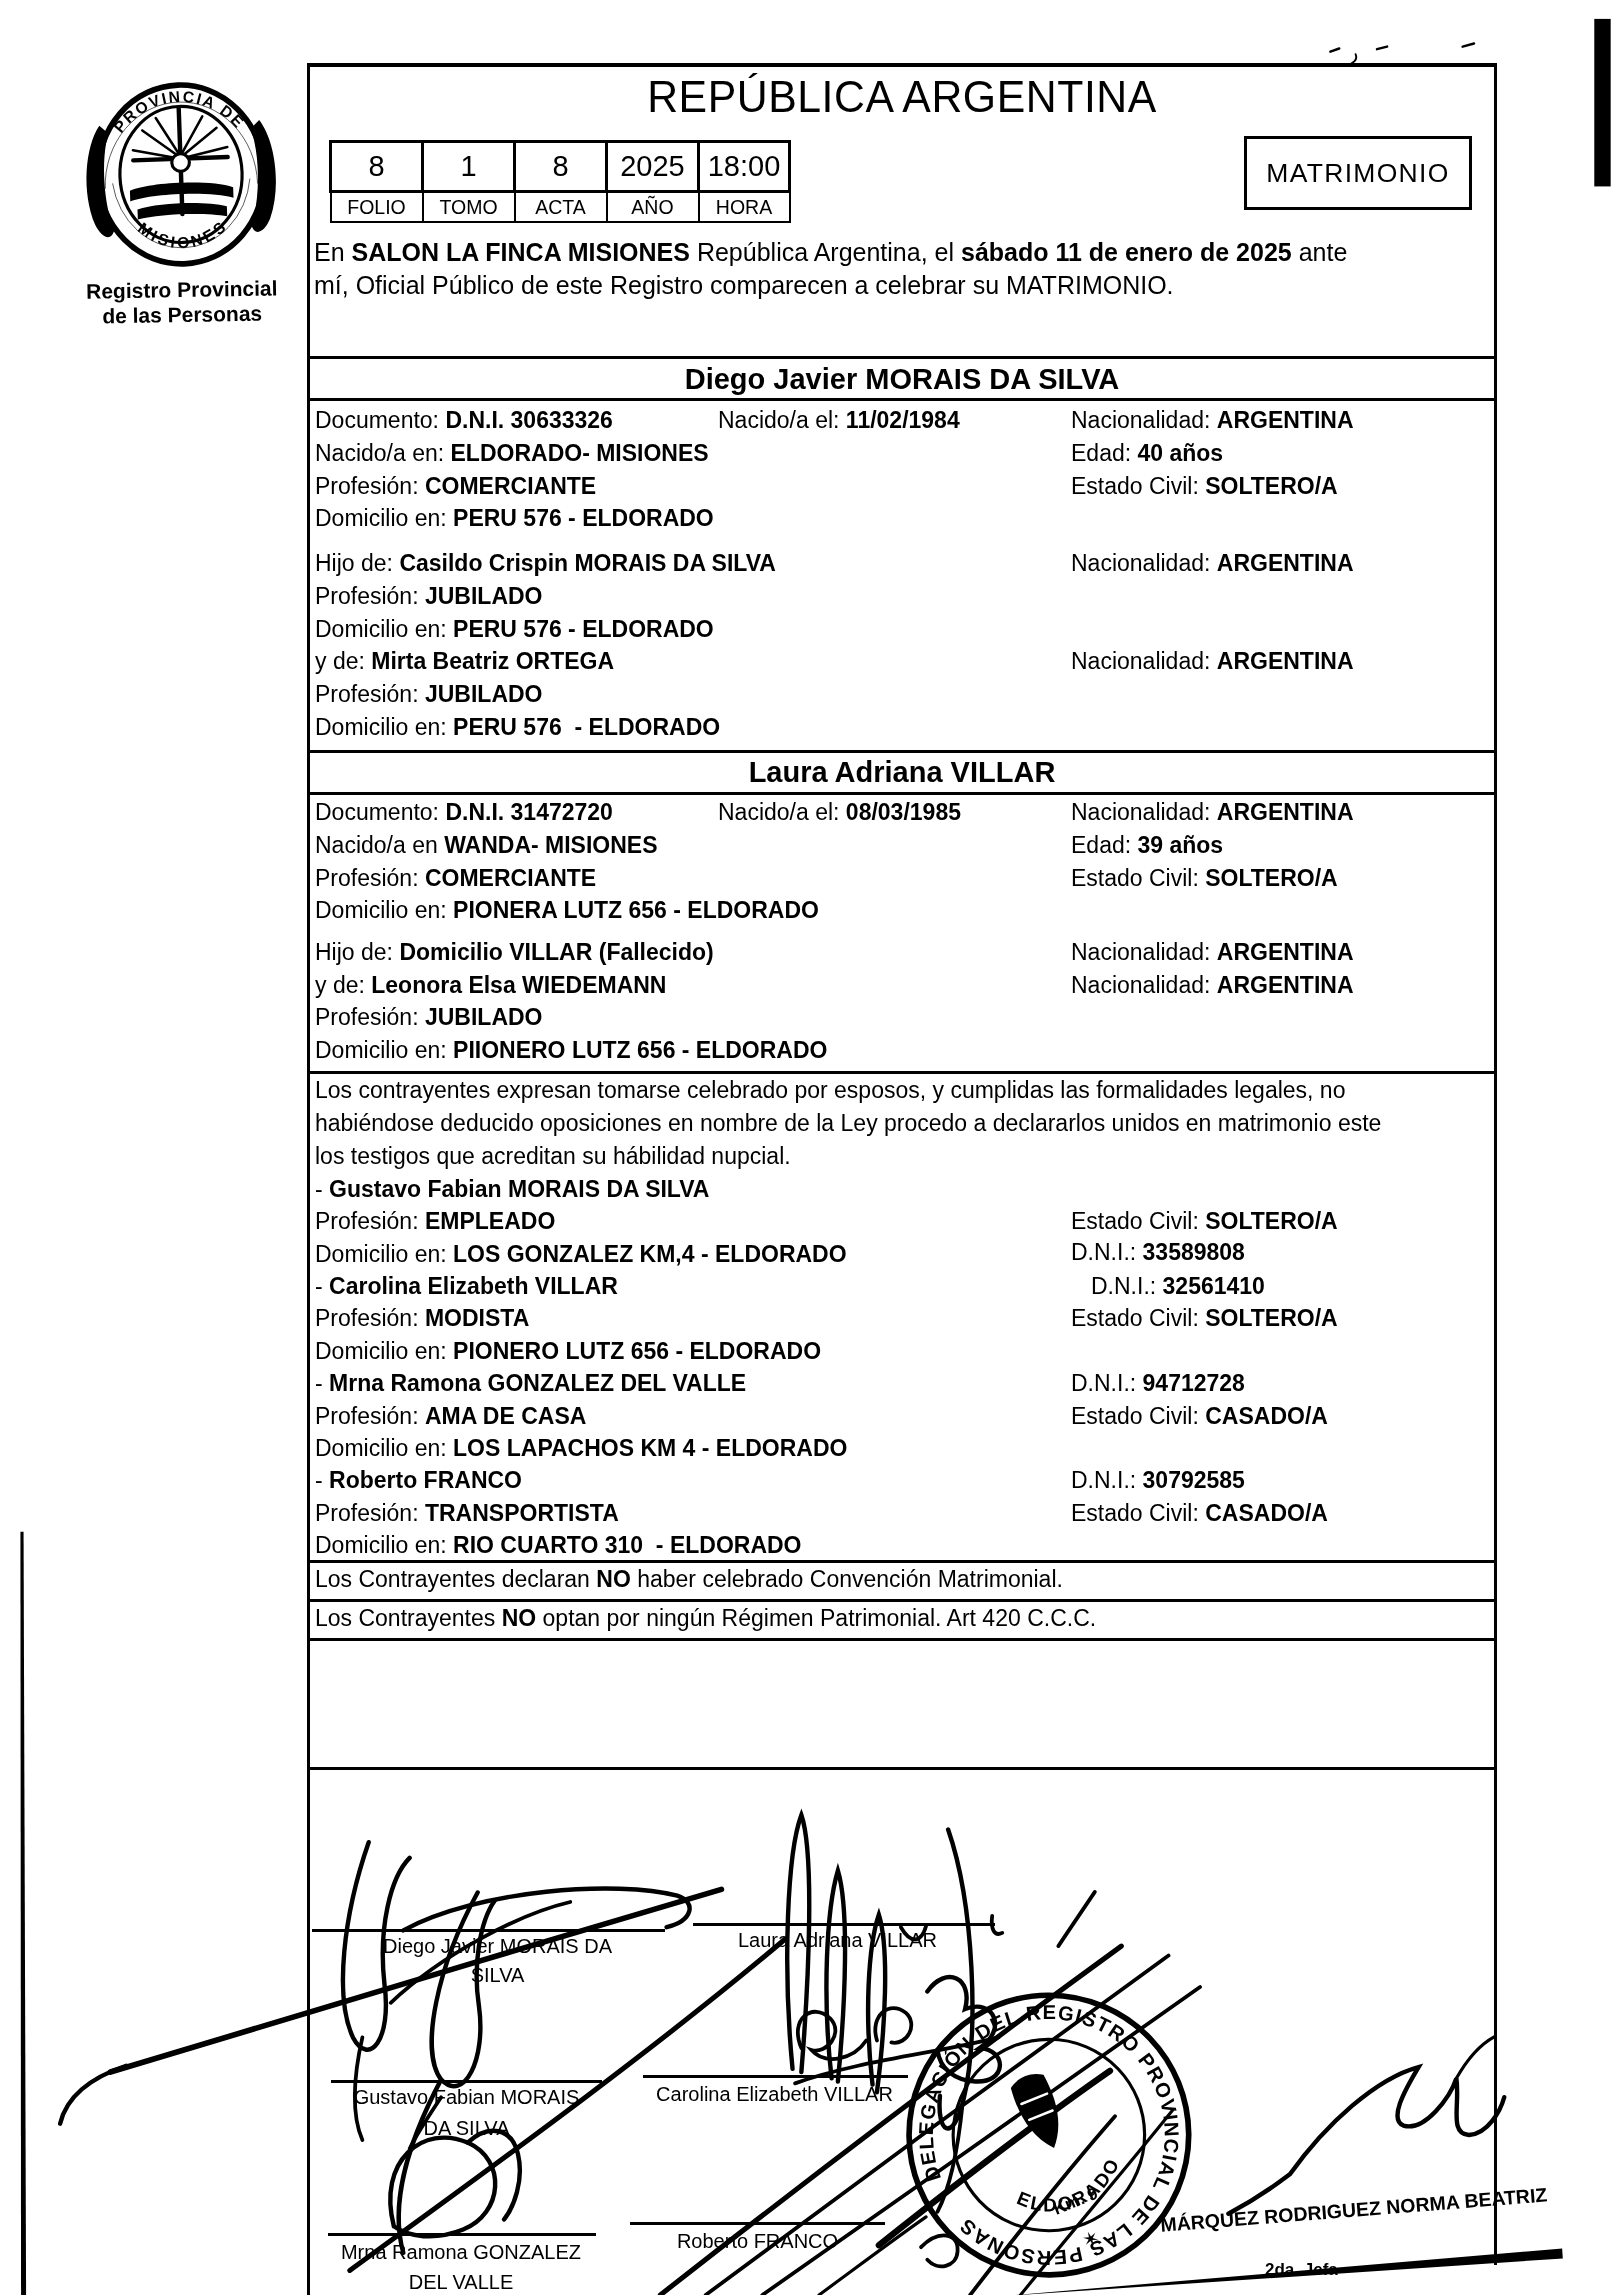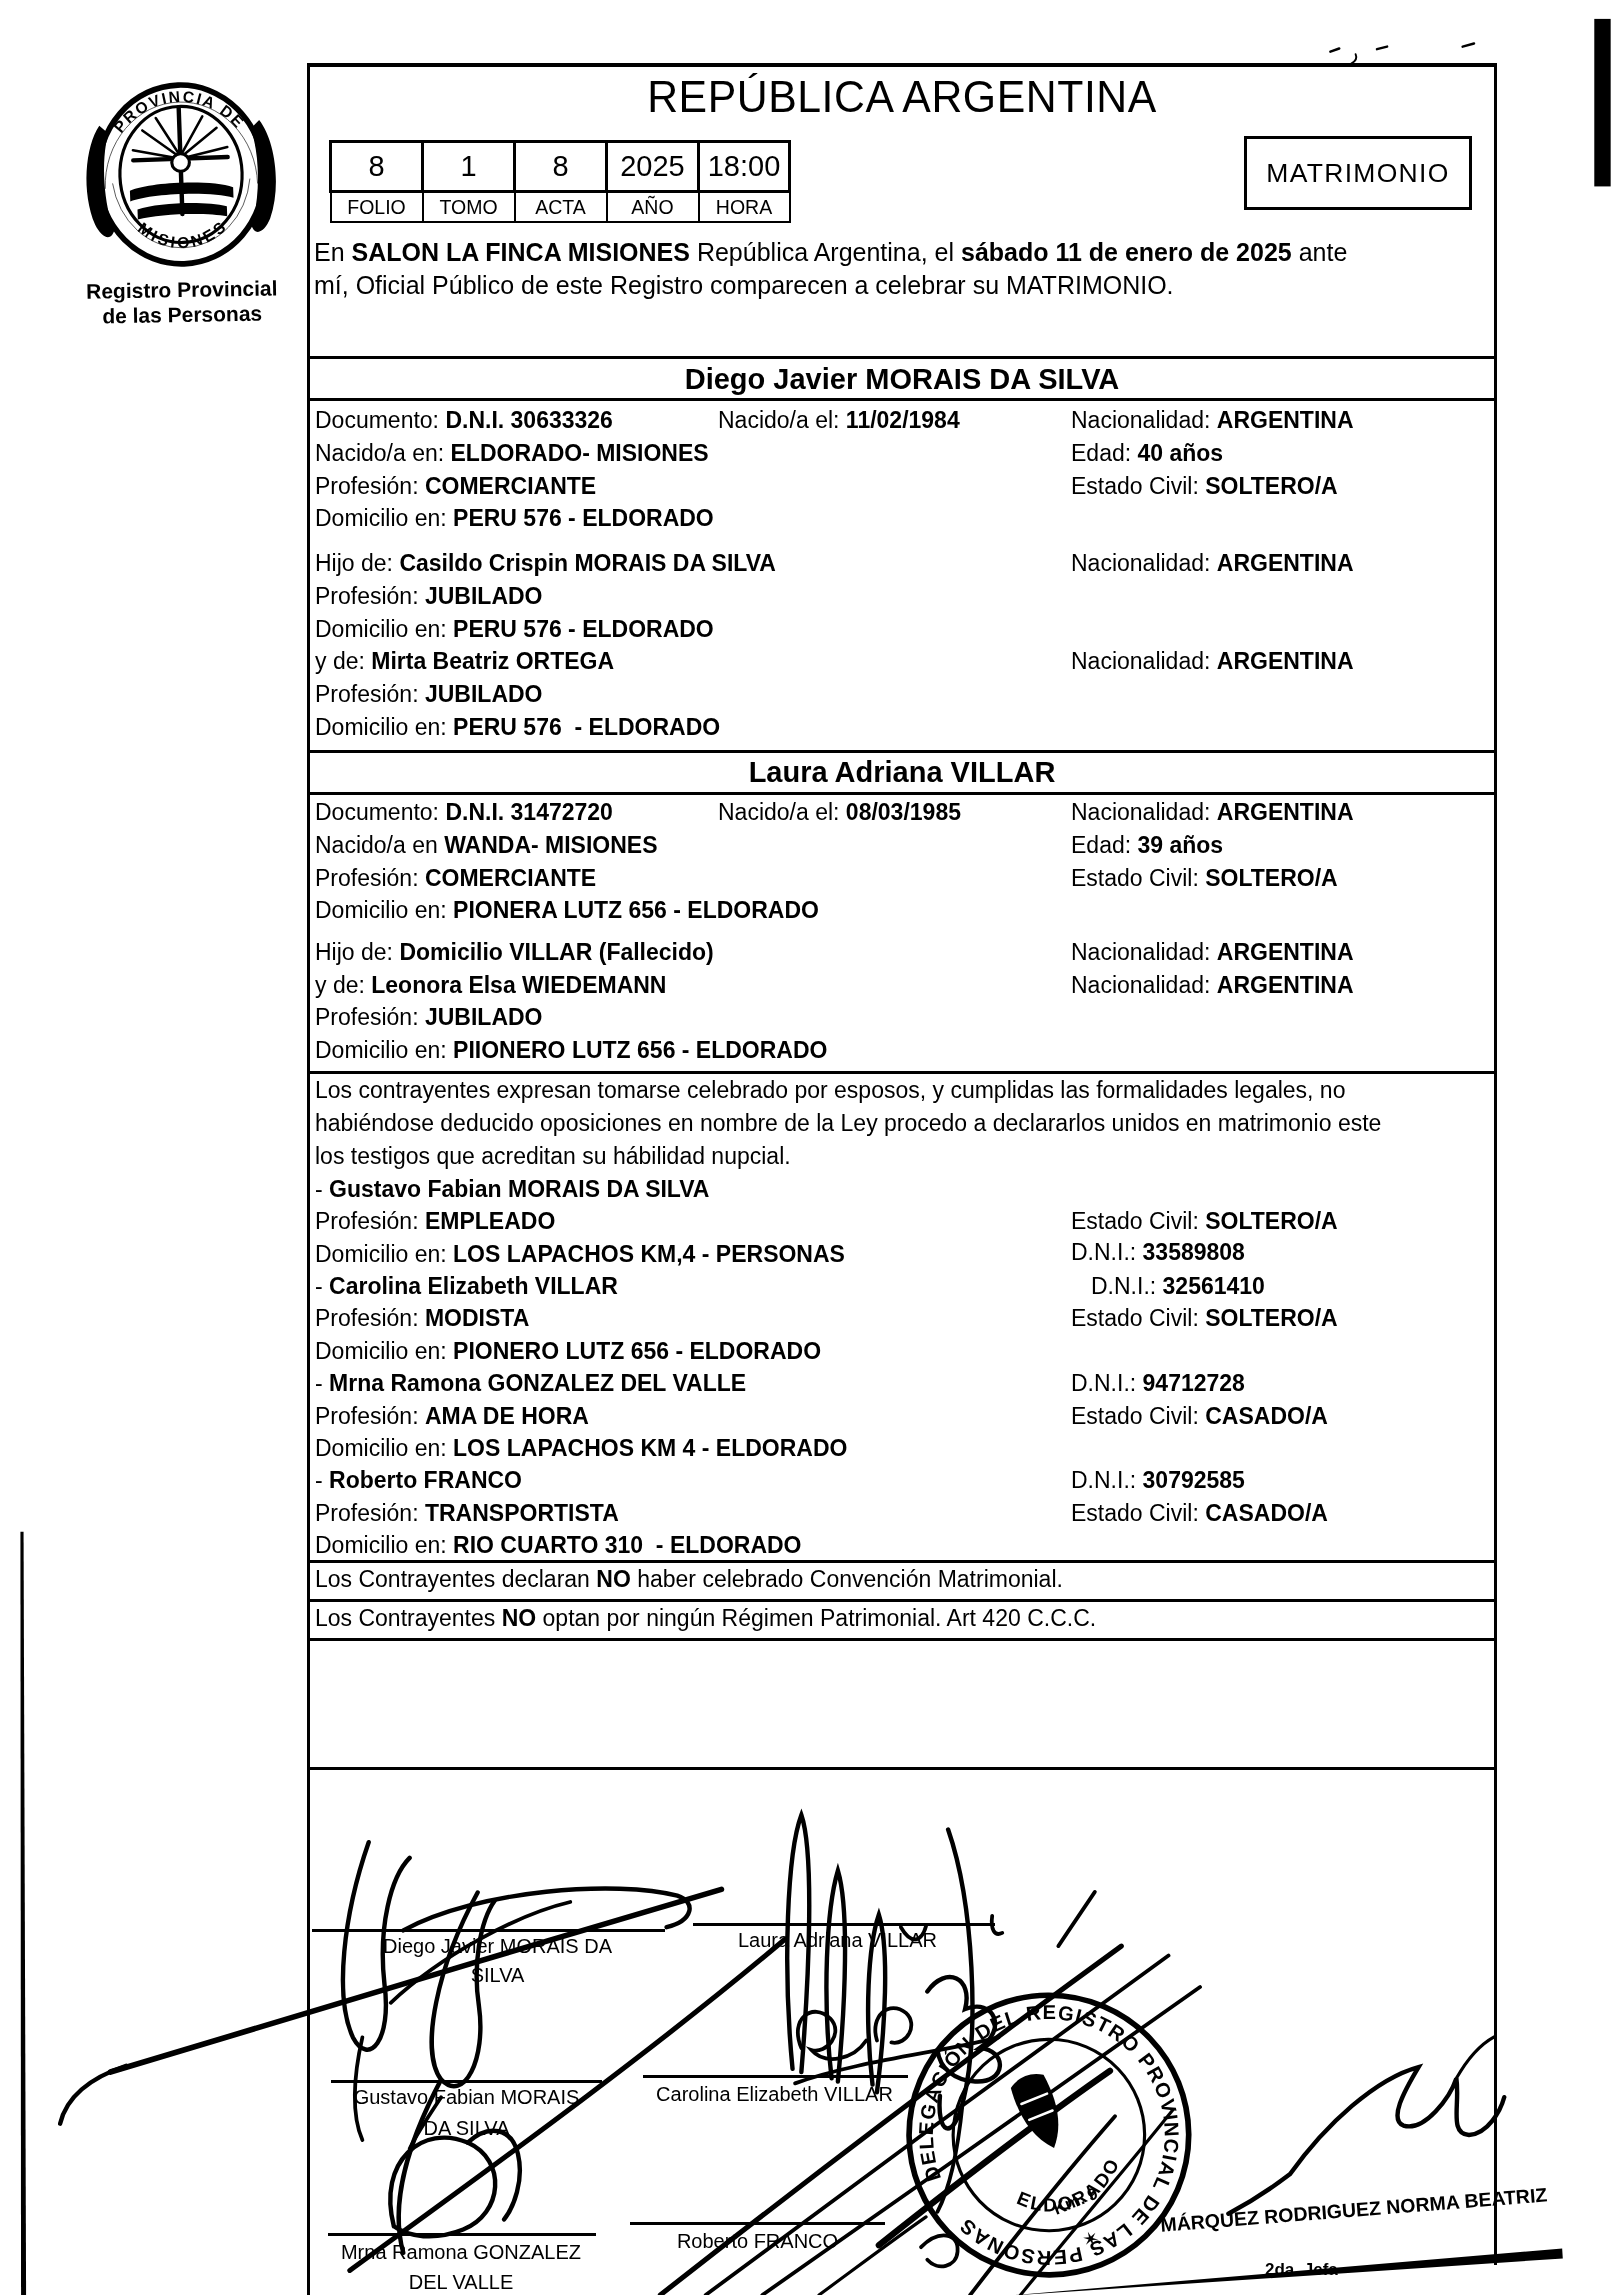--- a/index.html
+++ b/index.html
@@ -131,31 +131,31 @@
   <div class="row" style="left:315px;top:1038px;"><span class="lbl">Domicilio en:</span> <span class="val">PIIONERO LUTZ 656 - ELDORADO</span></div>
 
   <div class="row lbl" style="left:315px;top:1078px;">Los contrayentes expresan tomarse celebrado por esposos, y cumplidas las formalidades legales, no</div>
   <div class="row lbl" style="left:315px;top:1111px;">habiéndose deducido oposiciones en nombre de la Ley procedo a declararlos unidos en matrimonio este</div>
   <div class="row lbl" style="left:315px;top:1144px;">los testigos que acreditan su hábilidad nupcial.</div>
 
   <div class="row" style="left:315px;top:1177px;"><span class="lbl">- </span><span class="val">Gustavo Fabian MORAIS DA SILVA</span></div>
   <div class="row" style="left:1071px;top:1240px;"><span class="lbl">D.N.I.: </span><span class="val">33589808</span></div>
   <div class="row" style="left:315px;top:1209px;"><span class="lbl">Profesión:</span> <span class="val">EMPLEADO</span></div>
   <div class="row" style="left:1071px;top:1209px;"><span class="lbl">Estado Civil:</span> <span class="val">SOLTERO/A</span></div>
-  <div class="row" style="left:315px;top:1242px;"><span class="lbl">Domicilio en:</span> <span class="val">LOS LAPACHOS KM,4 - PERSONAS</span></div>
+  <div class="row" style="left:315px;top:1242px;"><span class="lbl">Domicilio en:</span> <span class="val">LOS GONZALEZ KM,4 - ELDORADO</span></div>
 
   <div class="row" style="left:315px;top:1274px;"><span class="lbl">- </span><span class="val">Carolina Elizabeth VILLAR</span></div>
   <div class="row" style="left:1071px;top:1274px;margin-left:20px;"><span class="lbl">D.N.I.: </span><span class="val">32561410</span></div>
   <div class="row" style="left:315px;top:1306px;"><span class="lbl">Profesión:</span> <span class="val">MODISTA</span></div>
   <div class="row" style="left:1071px;top:1306px;"><span class="lbl">Estado Civil:</span> <span class="val">SOLTERO/A</span></div>
   <div class="row" style="left:315px;top:1339px;"><span class="lbl">Domicilio en:</span> <span class="val">PIONERO LUTZ 656 - ELDORADO</span></div>
 
   <div class="row" style="left:315px;top:1371px;"><span class="lbl">- </span><span class="val">Mrna Ramona GONZALEZ DEL VALLE</span></div>
   <div class="row" style="left:1071px;top:1371px;"><span class="lbl">D.N.I.: </span><span class="val">94712728</span></div>
-  <div class="row" style="left:315px;top:1404px;"><span class="lbl">Profesión:</span> <span class="val">AMA DE HORA</span></div>
+  <div class="row" style="left:315px;top:1404px;"><span class="lbl">Profesión:</span> <span class="val">AMA DE CASA</span></div>
   <div class="row" style="left:1071px;top:1404px;"><span class="lbl">Estado Civil:</span> <span class="val">CASADO/A</span></div>
   <div class="row" style="left:315px;top:1436px;"><span class="lbl">Domicilio en:</span> <span class="val">LOS LAPACHOS KM 4 - ELDORADO</span></div>
 
   <div class="row" style="left:315px;top:1468px;"><span class="lbl">- </span><span class="val">Roberto FRANCO</span></div>
   <div class="row" style="left:1071px;top:1468px;"><span class="lbl">D.N.I.: </span><span class="val">30792585</span></div>
   <div class="row" style="left:315px;top:1501px;"><span class="lbl">Profesión:</span> <span class="val">TRANSPORTISTA</span></div>
   <div class="row" style="left:1071px;top:1501px;"><span class="lbl">Estado Civil:</span> <span class="val">CASADO/A</span></div>
   <div class="row" style="left:315px;top:1533px;"><span class="lbl">Domicilio en:</span> <span class="val">RIO CUARTO 310  - ELDORADO</span></div>
 
   <div class="row" style="left:315px;top:1567px;"><span class="lbl">Los Contrayentes declaran </span><span class="val">NO</span><span class="lbl"> haber celebrado Convención Matrimonial.</span></div>

